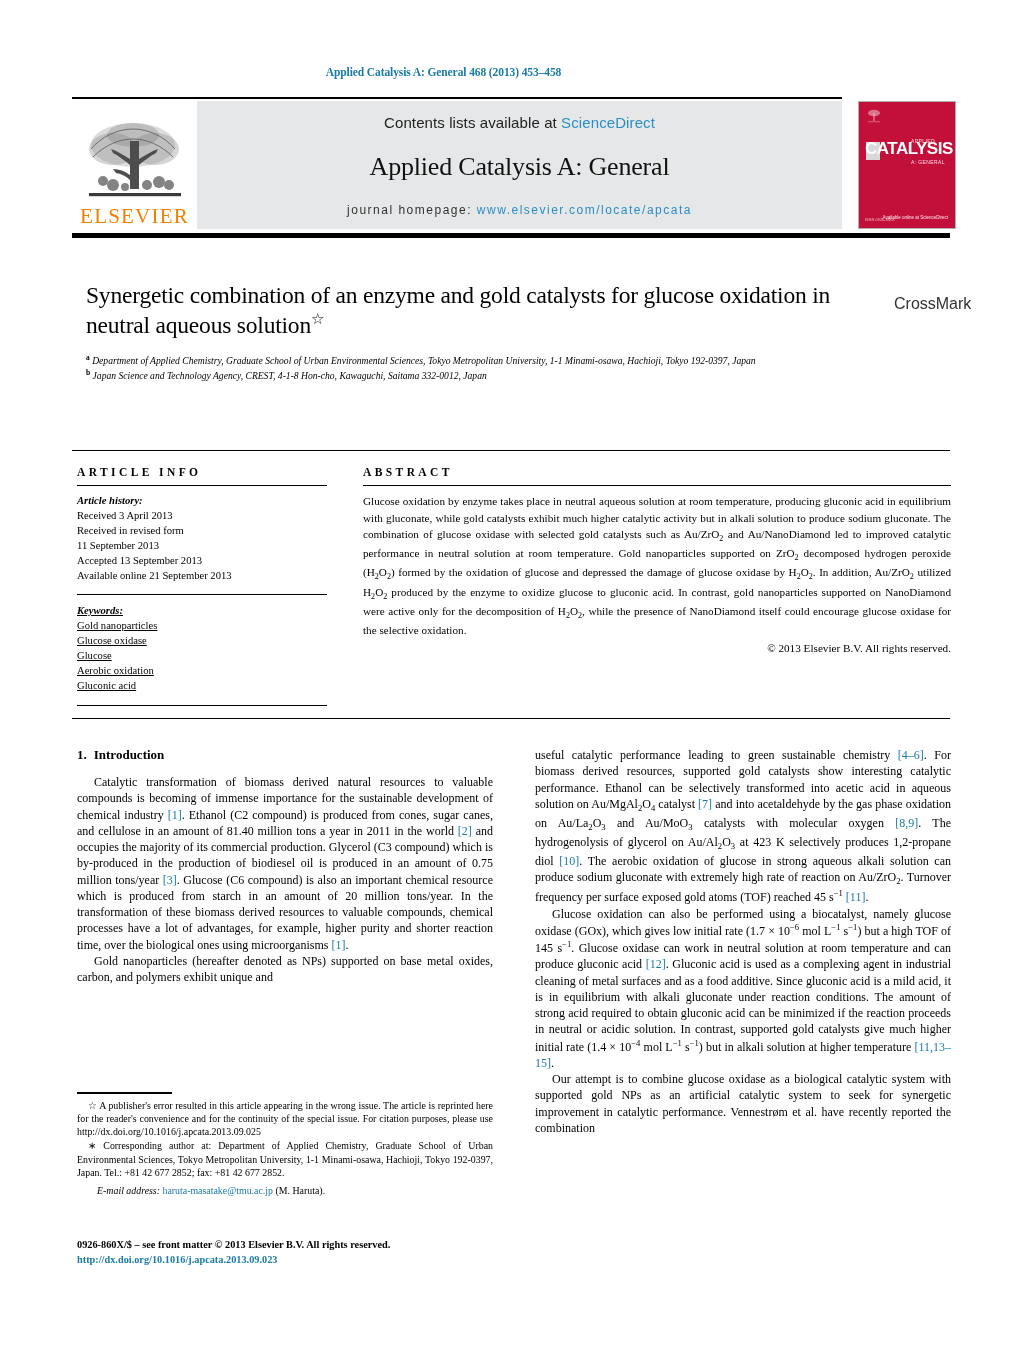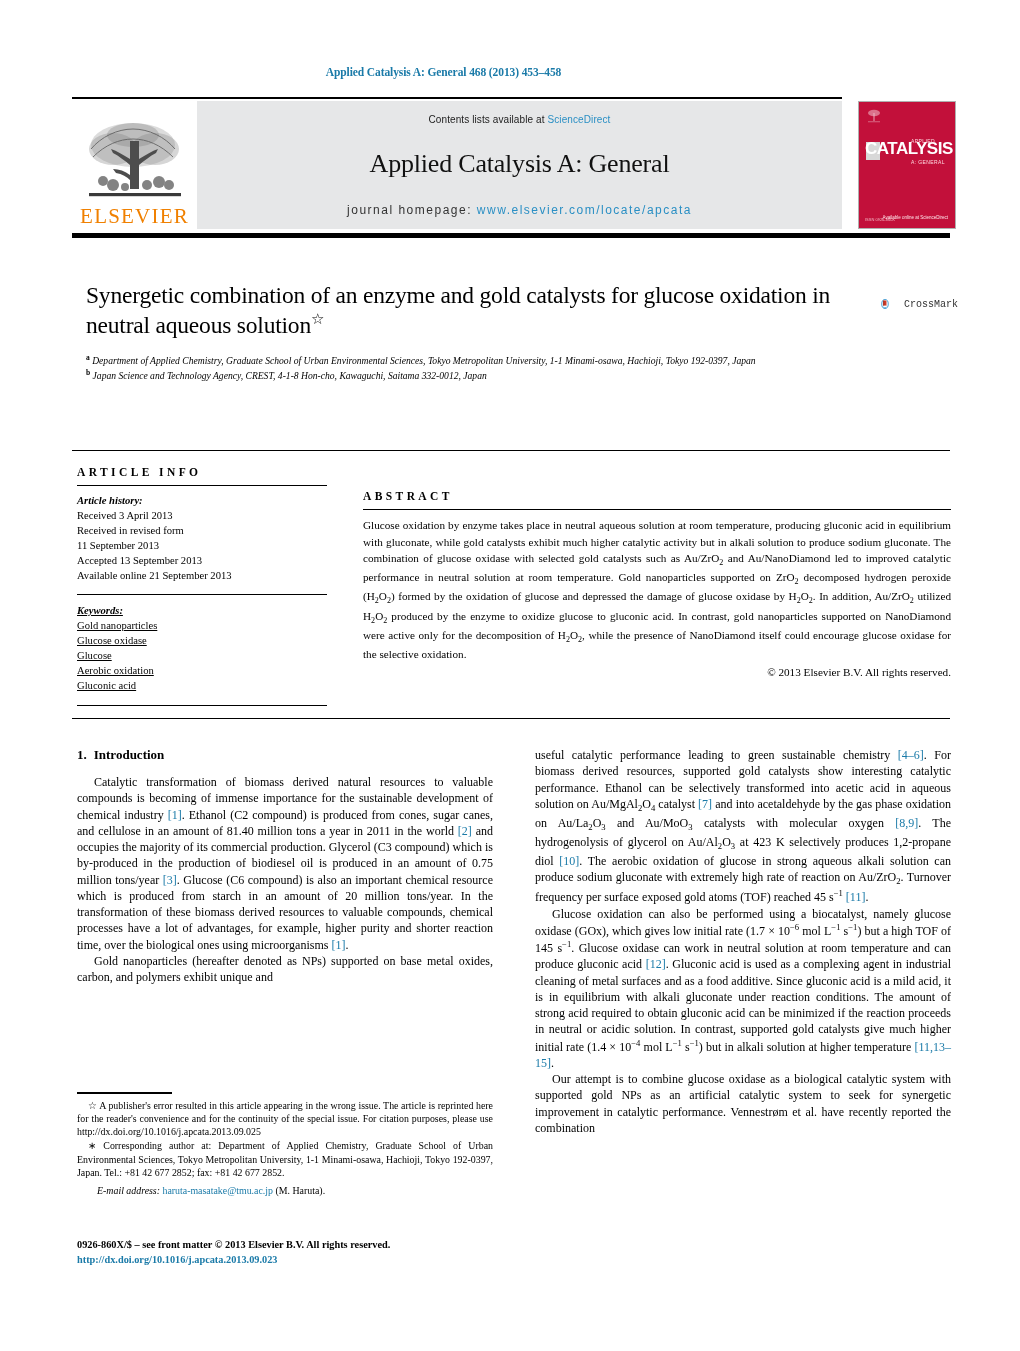--- a/index.html
+++ b/index.html
@@ -76,21 +76,21 @@
     background: #e6e7e8;
     display: flex;
     flex-direction: column;
     align-items: center;
     justify-content: space-between;
     padding: 13px 0 12px 0;
     box-sizing: border-box;
   }
   .contents-line {
     font-family: "Liberation Sans", sans-serif;
-    font-size: 10px;
+    font-size: 15px;
     color: #222;
     letter-spacing: 0.1px;
   }
   .contents-line .sd { color: #2a8fc4; }
   .journal-title {
     font-family: "Liberation Serif", serif;
     font-size: 26px;
     color: #111;
     letter-spacing: -0.2px;
     line-height: 1;
@@ -225,22 +225,22 @@
   .crossmark {
     position: absolute;
     top: 283px;
     left: 880px;
     width: 78px;
     height: 42px;
     display: flex;
     align-items: center;
   }
   .crossmark-label {
-    font-family: Liberation Mono, monospace;
-    font-size: 10px;
+    font-family: Liberation Sans, sans-serif;
+    font-size: 16px;
     color: #333;
     margin-left: 14px;
   }
 
   
   .info-rule-top {
     position: absolute;
     top: 450px;
     left: 72px;
     width: 878px;
@@ -278,21 +278,21 @@
     margin: 11px 0 8px 0;
   }
   .info-rule-bot {
     border: 0;
     border-top: 1px solid #000;
     margin: 12px 0 0 0;
   }
 
   .abstract-col {
     position: absolute;
-    top: 490px;
+    top: 466px;
     left: 363px;
     width: 588px;
   }
   .abstract-body {
     font-family: "Liberation Serif", serif;
     font-size: 11.2px;
     line-height: 1.48;
     text-align: justify;
   }
   .copyright-line {

